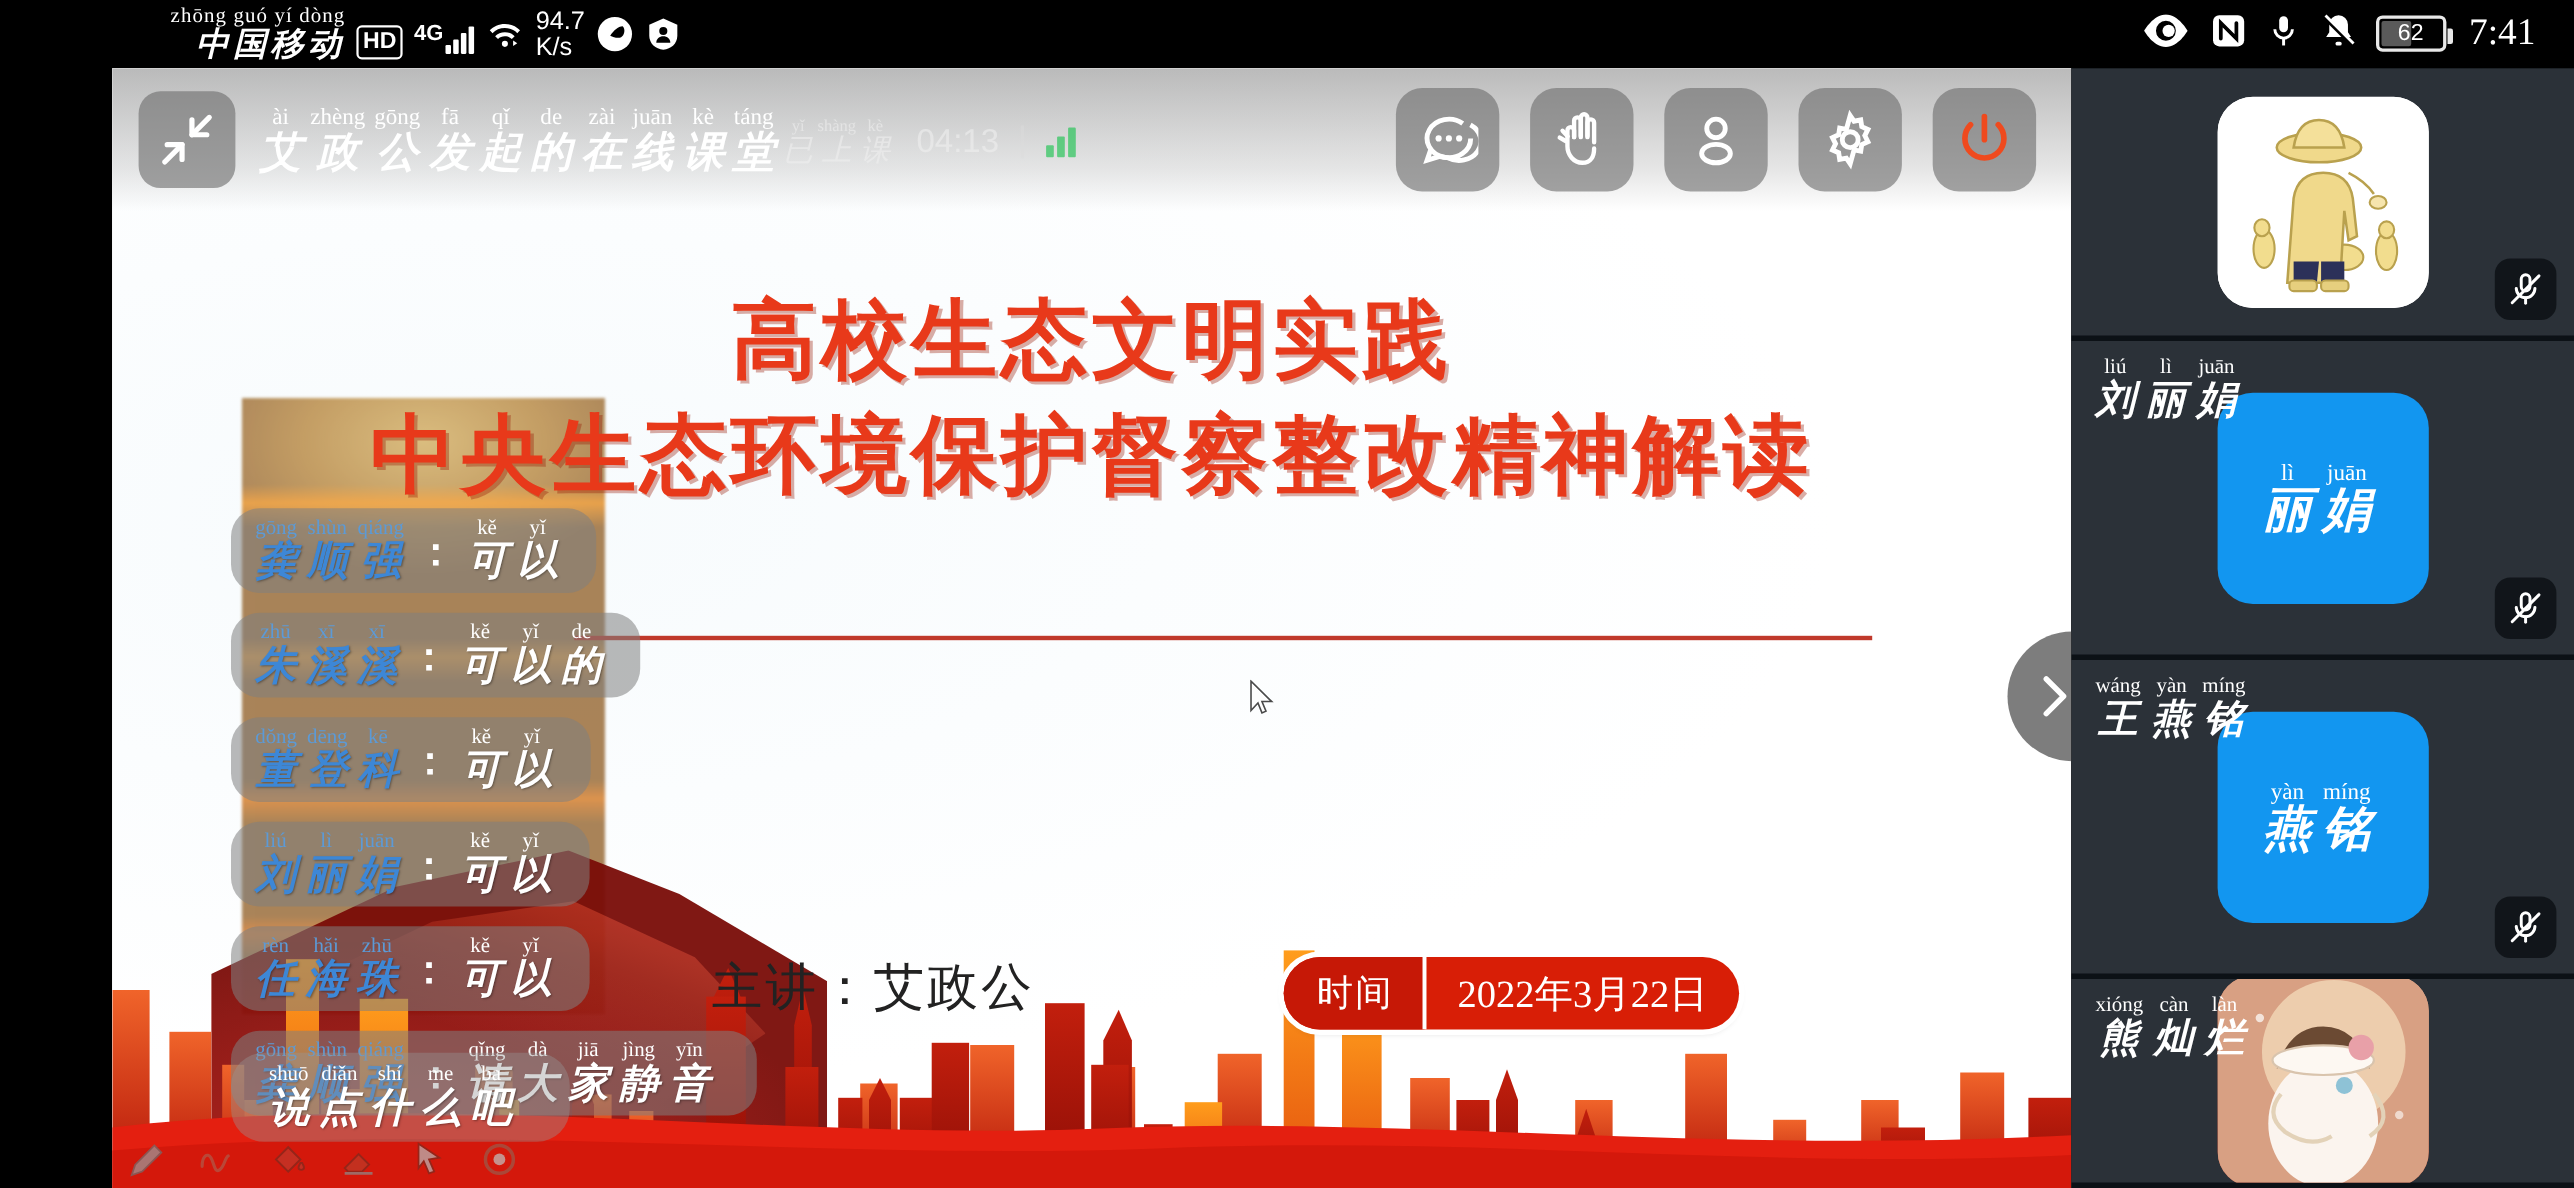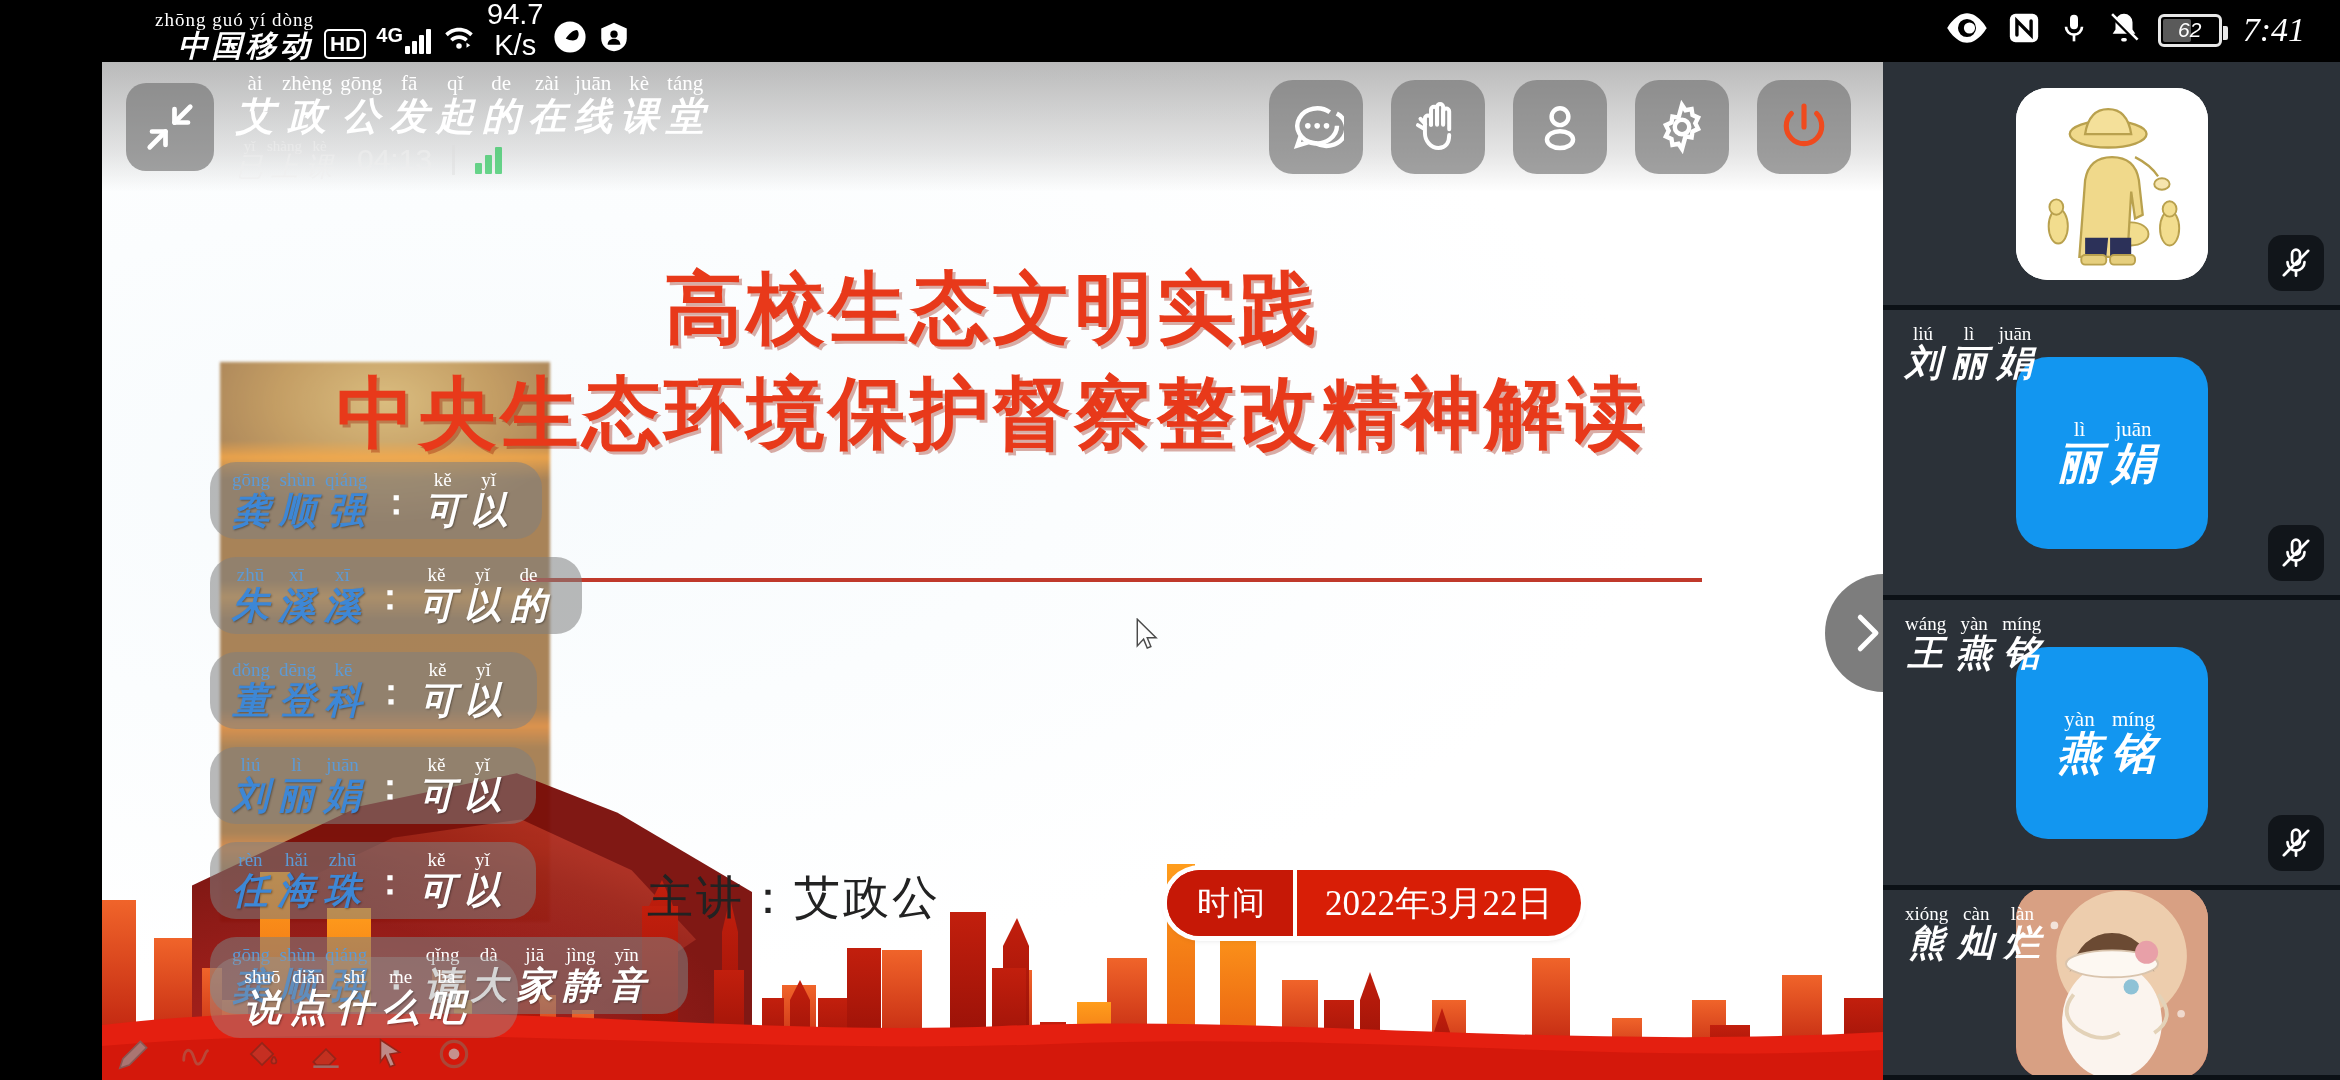--- a/index.html
+++ b/index.html
@@ -25,22 +25,22 @@
     font-size: 21px; font-weight: bold; padding: 0px 4px;
     font-family: "Liberation Sans", sans-serif; line-height: 1.25;
     margin-bottom: 2px;
   }
   .net-4g { display:flex; align-items:center; gap:2px; margin-bottom:2px;}
   .net-4g .lbl { font-size: 20px; font-family: "Liberation Sans", sans-serif; font-weight:600; margin-bottom: 12px;}
   .bars { display: flex; align-items: flex-end; gap: 2px; height: 26px; }
   .bars i { width: 5px; background: #fff; display:block; border-radius:1px;}
   .bars i:nth-child(1){height:8px} .bars i:nth-child(2){height:13px}
   .bars i:nth-child(3){height:19px} .bars i:nth-child(4){height:25px}
-  .speed { display:flex; flex-direction:column; align-items:center; line-height:1.05; font-size:29px; font-family:"Liberation Sans", sans-serif; margin-bottom:1px;}
-  .sb-right { margin-left: auto; display: flex; align-items: center; gap: 17px; margin-right: 35px; font-style: italic; }
+  .speed { display:flex; flex-direction:column; line-height:1.05; font-size:23px; font-family:"Liberation Sans", sans-serif; margin-bottom:1px;}
+  .sb-right { margin-left: auto; display: flex; align-items: center; gap: 17px; margin-right: 35px; }
   .batt {
     border: 3px solid #e8e8e8; border-radius: 6px;
     width: 64px; height: 33px; position: relative;
     display:flex; align-items:center; justify-content:center;
     font-size: 21px; font-family:"Liberation Sans", sans-serif;
   }
   .batt::after { content:""; position:absolute; right:-9px; top:9px; width:5px; height:14px; background:#e8e8e8; border-radius:0 2px 2px 0;}
   .batt .fill { position:absolute; left:2px; top:2px; bottom:2px; width:48%; background:#5a5a5a; border-radius:2px;}
   .batt span { position:relative; z-index:2;}
   .clock { font-size: 34px; font-family:"Liberation Serif", serif; margin-left: 4px;}
@@ -98,21 +98,21 @@
     position: absolute; left: 0; top: 0; width: 100%; height: 130px;
     background: linear-gradient(180deg, rgba(130,130,130,.55) 0%, rgba(170,170,170,.30) 70%, rgba(200,200,200,0) 100%);
     display: flex; align-items: center; z-index: 6;
   }
   #minimize-btn {
     width: 88px; height: 88px; margin-left: 24px;
     background: rgba(110,110,110,.62); border-radius: 20px;
     display:flex; align-items:center; justify-content:center;
   }
   #minimize-btn svg { width: 54px; height: 54px; }
-  .hdr-title-wrap { margin-left: 22px; display: flex; flex-direction: column; }
+  .hdr-title-wrap { margin-left: 22px; display: flex; flex-direction: row; }
   .ruby-line { display: flex; align-items: flex-end; gap: 0px; }
   .ruby-word { display: flex; flex-direction: column; align-items: center; margin-right: 8px; line-height: 1;}
   .ruby-word .py { font-size: 21px; color: #fff; font-family:"Liberation Serif", serif; margin-bottom: 3px; }
   .ruby-word .hz { font-size: 38px; color: #fff; font-family:"Liberation Serif", serif; font-style: italic; font-weight: 600;}
   #class-timer-row { display:flex; align-items:center; gap: 14px; margin-top: 4px; opacity:.62; }
   #class-timer-row .tm-word { display:flex; flex-direction:column; align-items:center; line-height:1; margin-right:4px;}
   #class-timer-row .tm-word .py { font-size: 15px; color:#efefef;}
   #class-timer-row .tm-word .hz { font-size: 27px; color:#efefef; font-style: italic;}
   #class-elapsed { font-size: 30px; color:#efefef; font-family:"Liberation Sans", sans-serif; margin-left: 6px;}
   .vdivider { width:3px; height:30px; background:#dcdcdc; opacity:.7; margin: 0 6px;}

